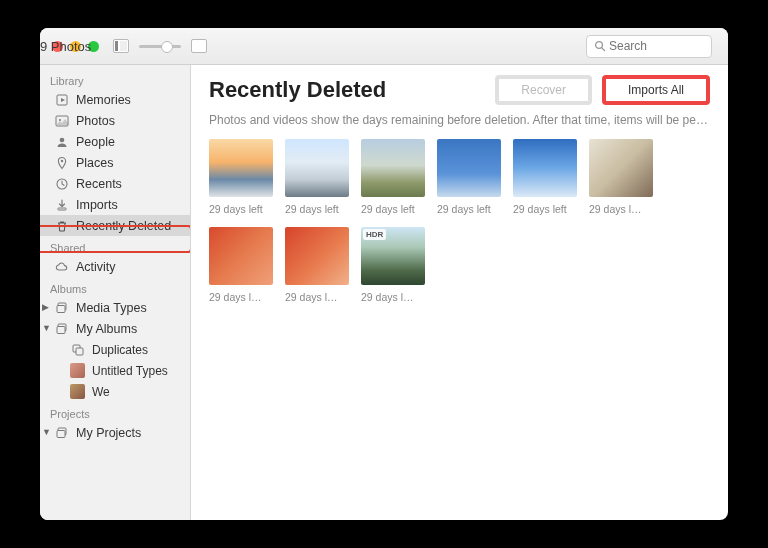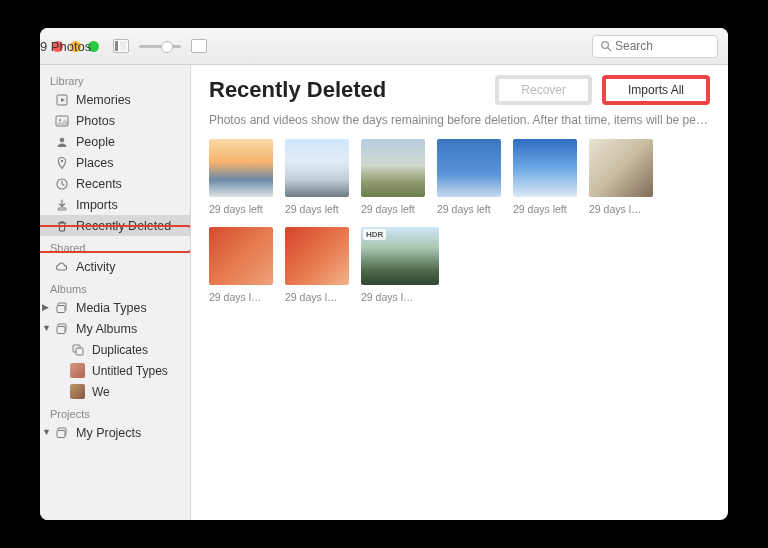--- a/index.html
+++ b/index.html
@@ -76,21 +76,21 @@
   .title-center {
     position: absolute;
     left: 0; right: 16px;
     text-align: left;
     font-size: 13px;
     color: #3a3a3a;
     pointer-events: none;
   }
   .searchwrap {
     margin-left: auto;
-    margin-right: 10px;
+    margin-right: 16px;
     position: relative;
   }
   .searchwrap .mag {
     position: absolute; left: 8px; top: 50%; transform: translateY(-50%);
     color:#888;
   }
   .search {
     width: 96px;
     height: 21px;
     border: 1px solid #cfcfcf;
@@ -225,21 +225,21 @@
   }
   
   .t0 { background: linear-gradient(to bottom,#f9d9a6 0%,#f7b36b 40%,#6b8aa8 70%,#e0e3e6 100%); }
   .t1 { background: linear-gradient(to bottom,#cfe6ff 0%,#e2ecf4 40%,#c2cdd6 70%,#6d7c87 100%); }
   .t2 { background: linear-gradient(to bottom,#b7cde0 0%,#cfd9cf 45%,#8f9a6b 75%,#6b7b4e 100%); }
   .t3 { background: linear-gradient(to bottom,#3b76c4 0%,#5a93d8 60%,#c6daee 100%); }
   .t4 { background: linear-gradient(to bottom,#2f6dc0 0%,#6ca7e5 50%,#dbe9f6 100%); }
   .t5 { background: linear-gradient(135deg,#e8e2d3 0%,#c9bda2 50%,#806b57 100%); }
   .t6 { background: linear-gradient(135deg,#d84a2d 0%,#e57a4d 50%,#f0a07a 100%); }
   .t7 { background: linear-gradient(135deg,#d6442b 0%,#e87a4d 55%,#f1b18a 100%); }
-  .t8 { background: linear-gradient(to bottom,#cfe6f5 0%,#a9c8b5 35%,#4f6b4a 75%,#2f4530 100%); padding-left: 14px; }
+  .t8 { background: linear-gradient(to bottom,#cfe6f5 0%,#a9c8b5 35%,#4f6b4a 75%,#2f4530 100%); }
 </style>
 </head>
 <body>
 
 <div class="window">
 
   <div class="titlebar">
     <div class="traffic">
       <div class="tl red"></div>
       <div class="tl yellow"></div>

